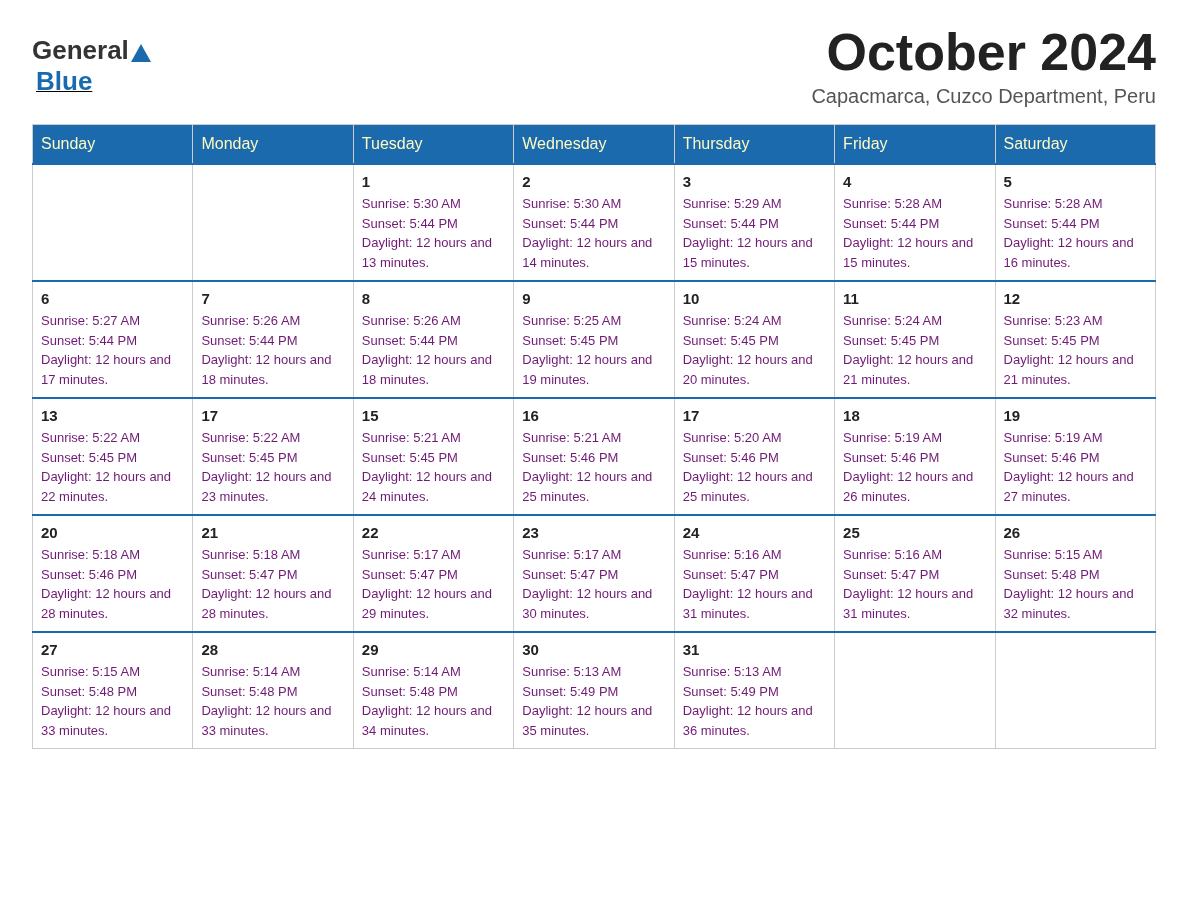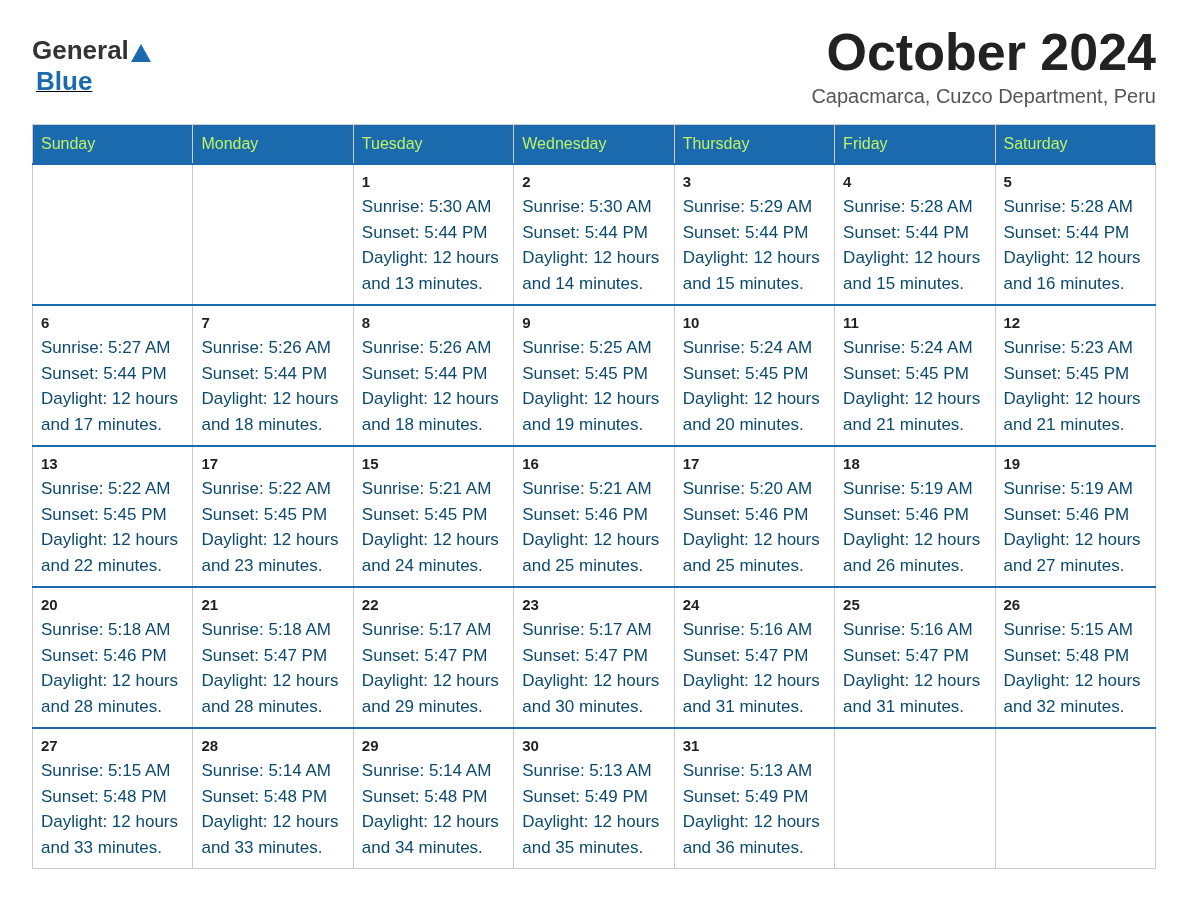--- a/index.html
+++ b/index.html
@@ -60,21 +60,21 @@
       margin-top: 4px;
       margin-left: 10px;
     }
     .calendar {
       width: 100%;
       border-collapse: collapse;
       border: 1px solid #ccc;
     }
     .calendar th {
       background-color: #1a6aad;
-      color: #bef264;
+      color: #fef9c3;
       font-size: 16px;
       font-weight: normal;
       padding: 10px 8px;
       text-align: left;
       border: 1px solid #ccc;
     }
     .calendar td {
       vertical-align: top;
       border: 1px solid #ccc;
       padding: 8px;
@@ -82,22 +82,22 @@
       min-height: 90px;
     }
     .day-number {
       font-size: 15px;
       font-weight: bold;
       color: #222;
       display: block;
       margin-bottom: 4px;
     }
     .day-info {
-      font-size: 17px;
-      color: #0c4a6e;
+      font-size: 13px;
+      color: #701a75;
       line-height: 1.5;
     }
     .empty-cell {
       background: #fff;
     }
     .week-row td {
       border-top: 2px solid #1a6aad;
     }
   </style>
 </head>

